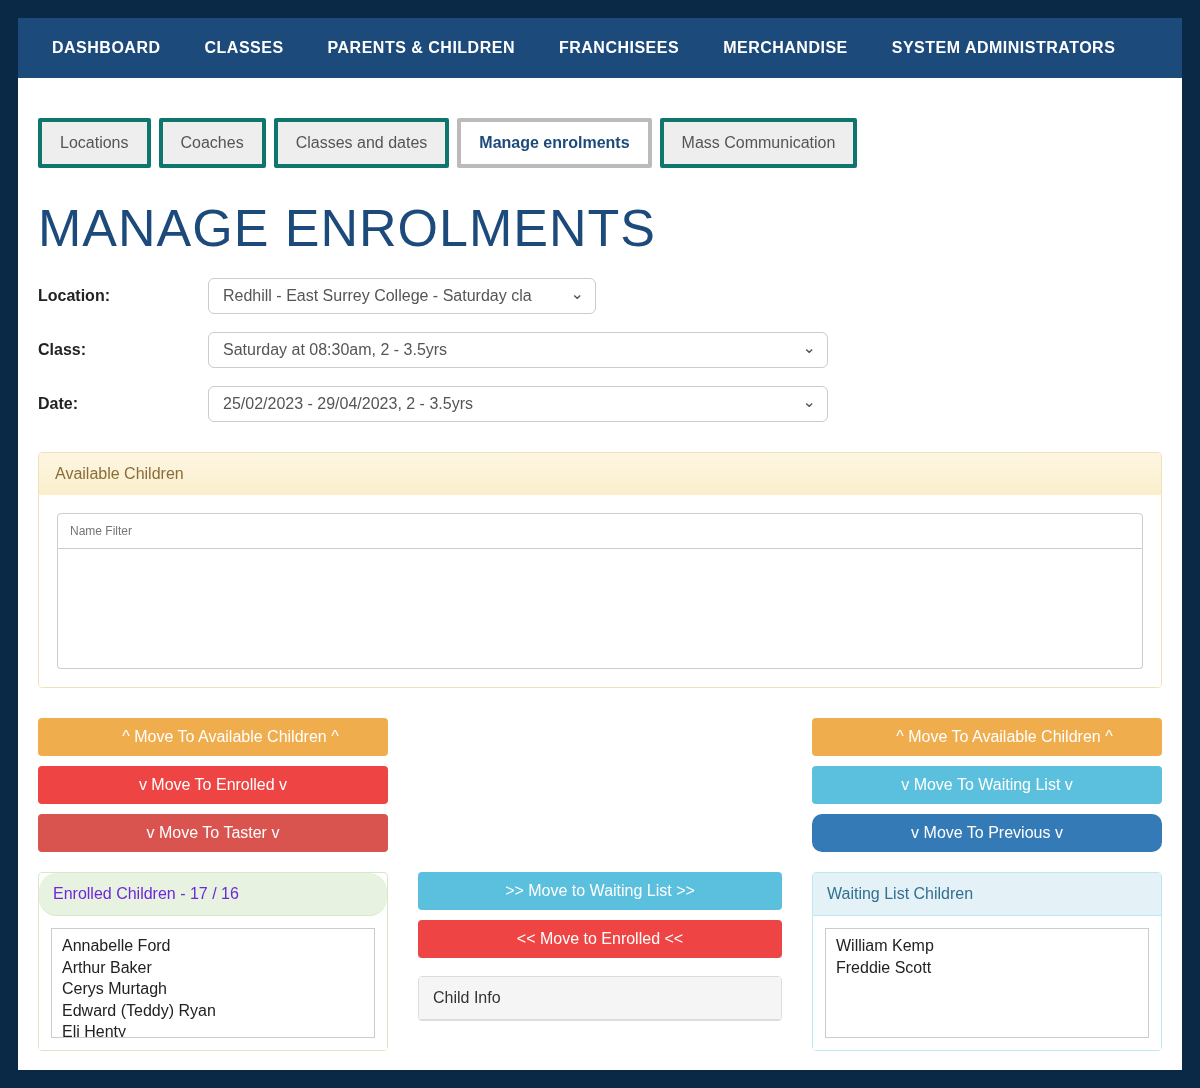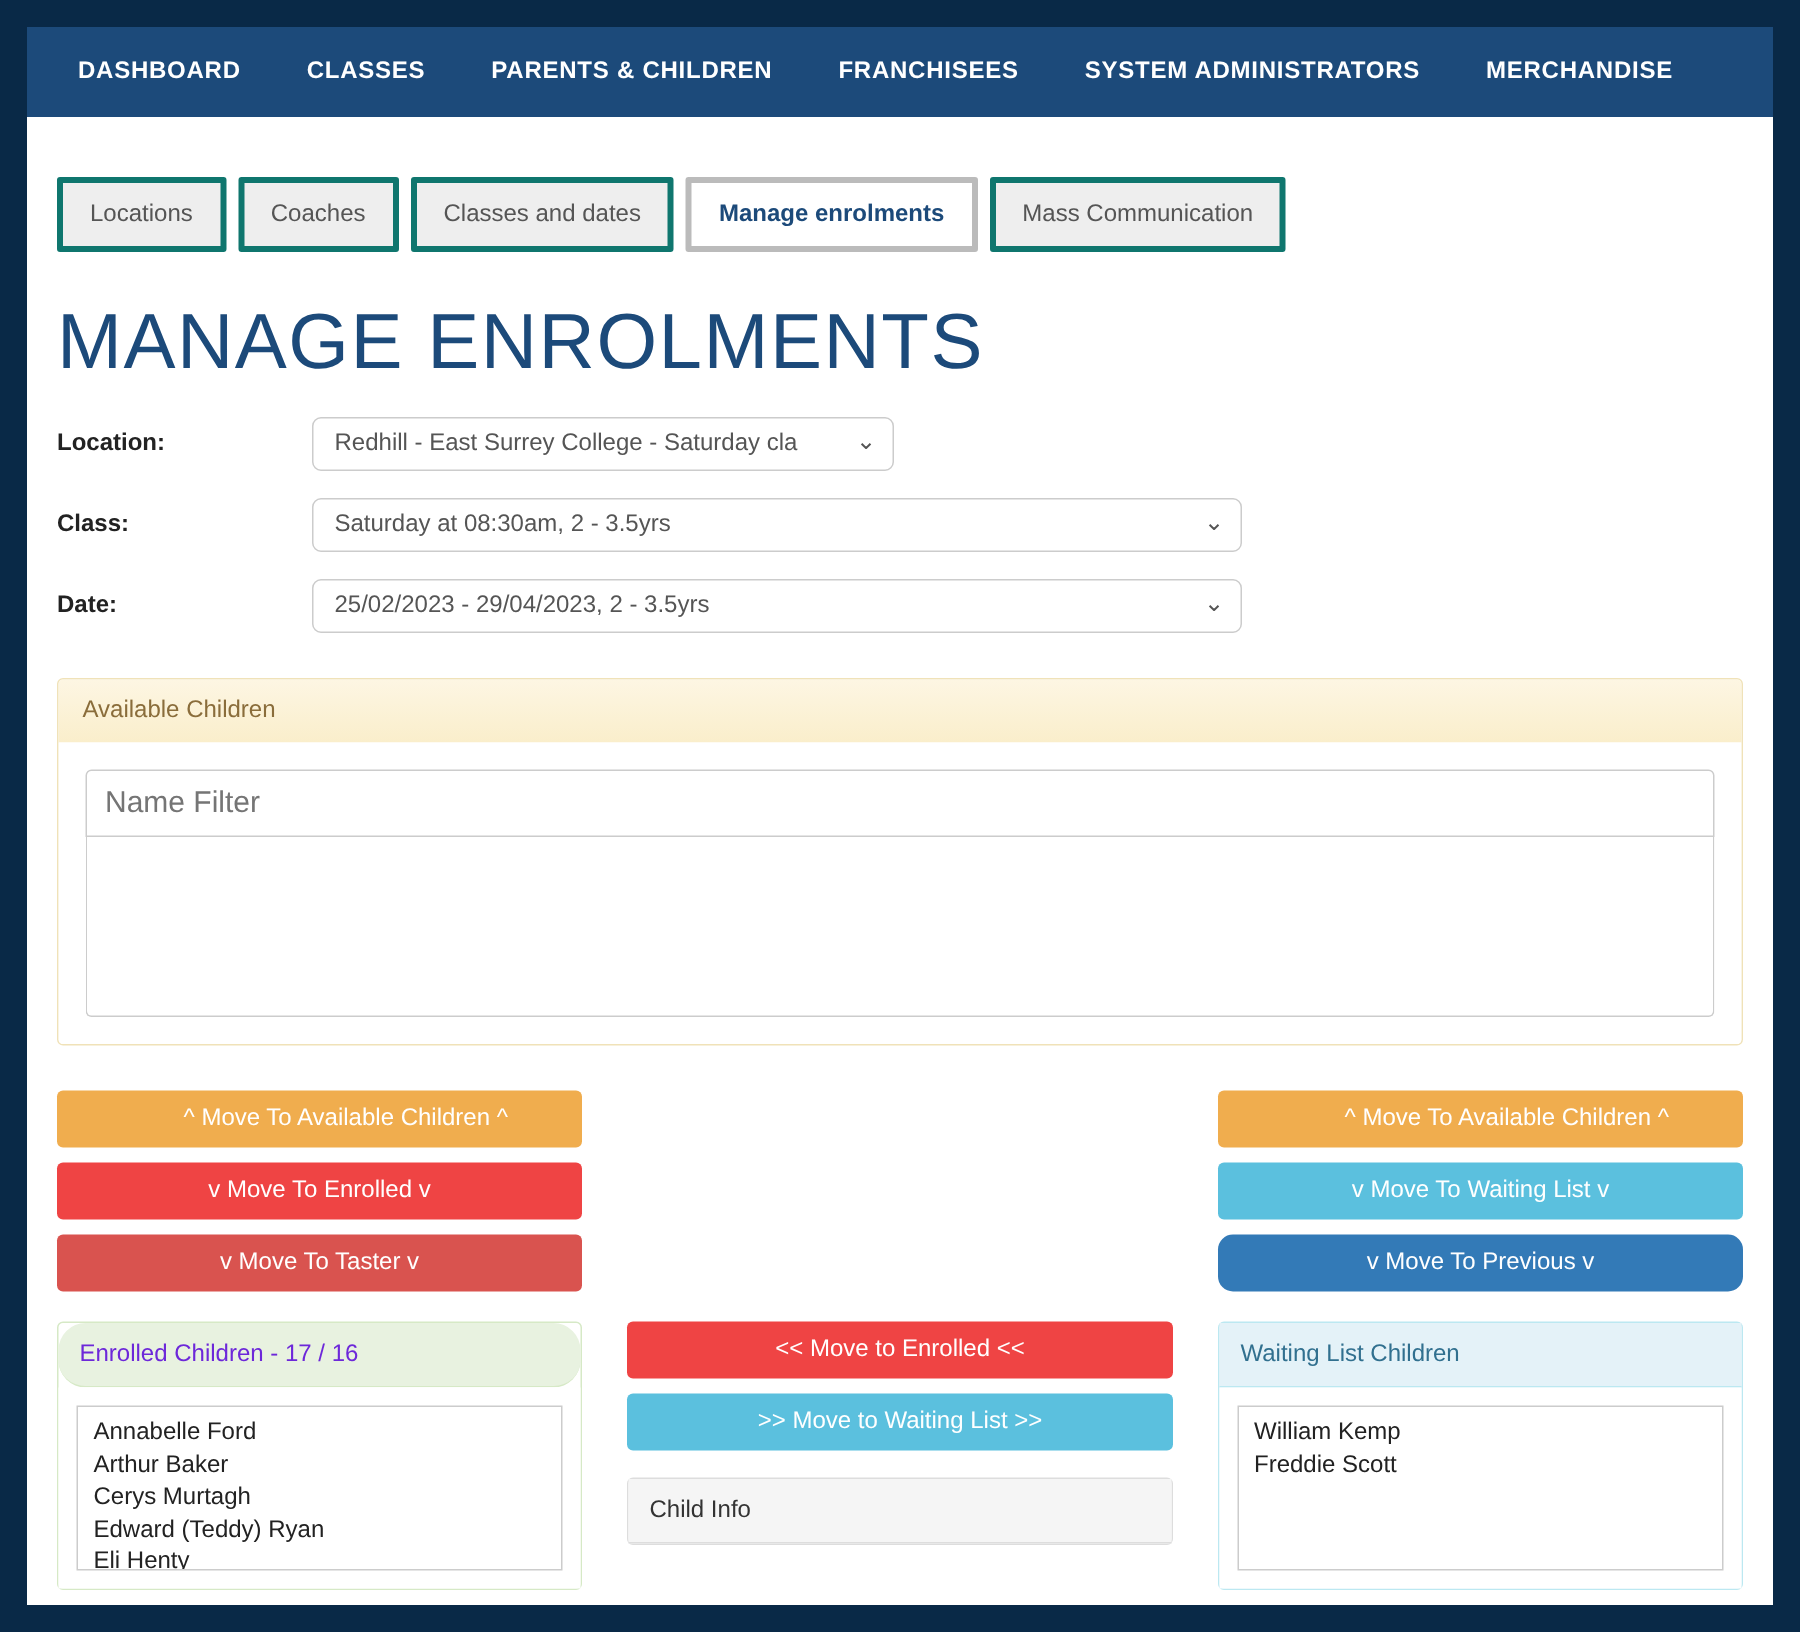--- a/index.html
+++ b/index.html
@@ -118,21 +118,21 @@
   }
   .panel-body {
     background: #fff;
     padding: 18px;
   }
   .name-filter {
     width: 100%;
     border: 1px solid #ccc;
     border-radius: 4px 4px 0 0;
     padding: 10px 12px;
-    font-size: 20px;
+    font-size: 12px;
     color: #555;
   }
   .listbox {
     width: 100%;
     height: 120px;
     border: 1px solid #ccc;
     border-top: none;
     border-radius: 0 0 4px 4px;
     background: #fff;
     overflow-y: scroll;
@@ -230,22 +230,22 @@
 </head>
 <body>
 
 <div class="app">
 
   <nav class="topnav">
     <div class="topnav-item">DASHBOARD</div>
     <div class="topnav-item">CLASSES</div>
     <div class="topnav-item">PARENTS &amp; CHILDREN</div>
     <div class="topnav-item">FRANCHISEES</div>
+    <div class="topnav-item">MERCHANDISE</div>
     <div class="topnav-item">SYSTEM ADMINISTRATORS</div>
-    <div class="topnav-item">MERCHANDISE</div>
   </nav>
 
   <div class="tabs">
     <div class="tab">Locations</div>
     <div class="tab">Coaches</div>
     <div class="tab">Classes and dates</div>
     <div class="tab active">Manage enrolments</div>
     <div class="tab">Mass Communication</div>
   </div>
 
@@ -305,22 +305,22 @@
             <div>Cerys Murtagh</div>
             <div>Edward (Teddy) Ryan</div>
             <div>Eli Henty</div>
           </div>
         </div>
       </div>
     </div>
 
     <div class="col">
       <div class="center-btns">
+        <button class="btn btn-light">&gt;&gt; Move to Waiting List &gt;&gt;</button>
         <button class="btn btn-green">&lt;&lt; Move to Enrolled &lt;&lt;</button>
-        <button class="btn btn-light">&gt;&gt; Move to Waiting List &gt;&gt;</button>
       </div>
       <div class="subpanel gray">
         <div class="subpanel-head">Child Info</div>
       </div>
     </div>
 
     <div class="col col-right">
       <div class="subpanel blue">
         <div class="subpanel-head">Waiting List Children</div>
         <div class="subpanel-body">

